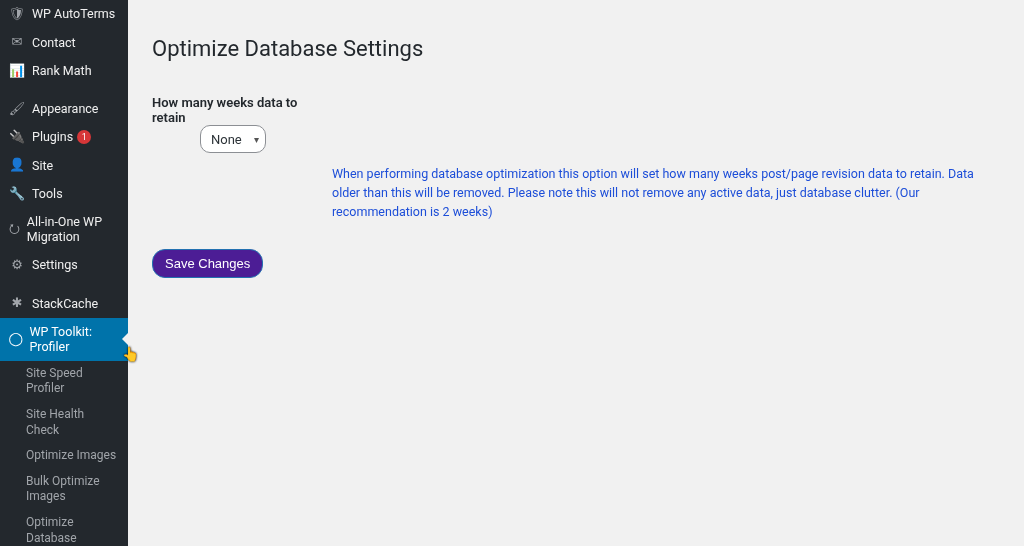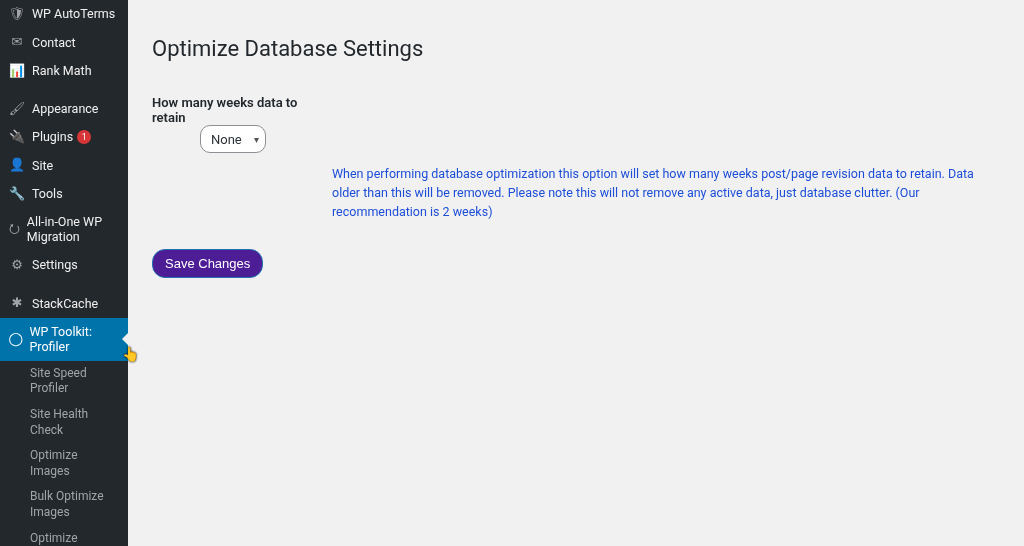--- a/index.html
+++ b/index.html
@@ -4,21 +4,21 @@
 <style>
   * { box-sizing: border-box; margin: 0; padding: 0; }
   html, body { width: 1024px; height: 546px; overflow: hidden; font-family: -apple-system, BlinkMacSystemFont, "Segoe UI", Roboto, sans-serif; }
   body { display: flex; background: #f1f1f1; }
 
   .sidebar { width: 128px; background: #23282d; color: #eee; font-size: 12.5px; height: 546px; overflow: hidden; }
   .sidebar-item { display: flex; align-items: center; padding: 6px 8px 6px 8px; cursor: pointer; color: #f0f0f0; line-height: 1.25; }
   .sidebar-item .icon { width: 18px; margin-right: 6px; color: #a1a5aa; display:flex; align-items:center; justify-content:center; font-size:13px; }
   .sidebar-item.active { background: #0073aa; color: #fff; }
   .sidebar-item.active .icon { color: #fff; }
-  .sidebar-sub { padding: 5px 8px 5px 30px; color: #a1a5aa; font-size: 12px; cursor:pointer; line-height:1.3; }
+  .sidebar-sub { padding: 5px 8px 5px 10px; color: #a1a5aa; font-size: 12px; cursor:pointer; line-height:1.3;margin-left:16px; }
   .sidebar-sub.current { color: #fff; font-weight: 600; }
   .sidebar-arrow { position: relative; }
   .sidebar-arrow::after { content:""; position:absolute; right:-1px; top:50%; transform:translateY(-50%); border-top:7px solid transparent; border-bottom:7px solid transparent; border-right:7px solid #f1f1f1; }
 
   .main { flex: 1; padding: 16px 24px; color: #23282d; }
   .page-title { font-size: 22px; font-weight: 400; color: #23282d; margin: 20px 0 28px 0; }
 
   .field-row { display: flex; align-items: flex-start; margin-bottom: 12px; flex-direction: column; }
   .field-label { width: 180px; font-weight: 600; color: #23282d; font-size: 13px; padding-top:6px; }
   .select { display:flex; align-items:center; justify-content:space-between; width: 66px; height:28px; background:#fff; border:1px solid #8c8f94; border-radius:10px; padding:0 6px 0 10px; font-size:13px; color:#2c3338; cursor:pointer;margin-left:48px; }

